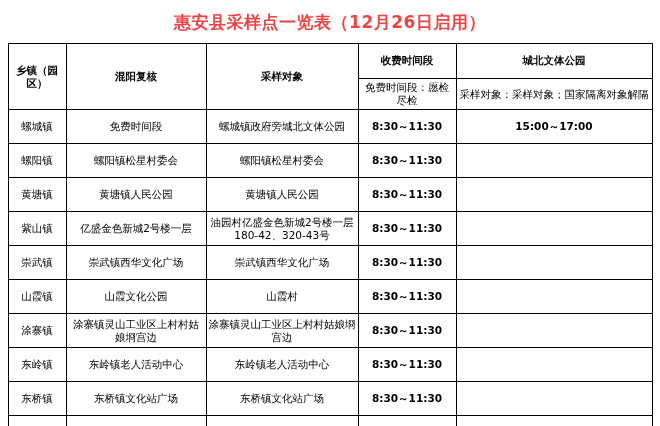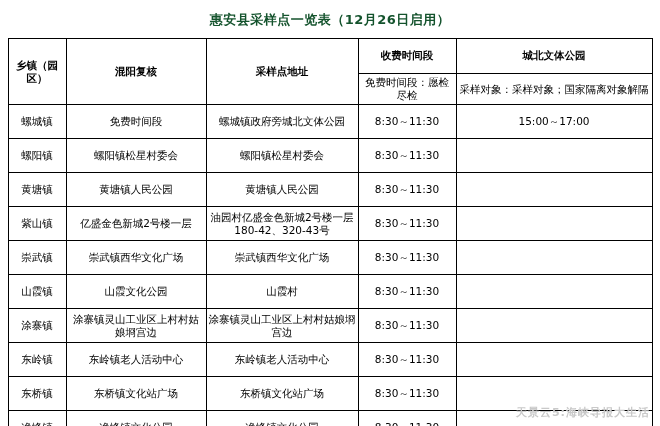--- a/index.html
+++ b/index.html
@@ -17,25 +17,25 @@
   }
   .page {
     width: 660px;
     height: 426px;
     box-sizing: border-box;
     padding: 0;
     position: relative;
   }
   .doc-title {
     text-align: center;
-    font-size: 13px;
+    font-size: 17px;
     font-weight: bold;
     letter-spacing: 0.5px;
     padding: 11px 0 9px 0;
-    color: #14532d;
+    color: #ef4444;
   }
   table.sample-table {
     border-collapse: collapse;
     width: 644px;
     margin: 0 auto;
     table-layout: fixed;
   }
   table.sample-table td,
   table.sample-table th {
     border: 1px solid #000000;
@@ -62,20 +62,21 @@
   .col-name   { width: 140px; }
   .col-addr   { width: 152px; }
   .col-paid   { width: 98px; }
   .col-free   { width: 196px; }
 
   .row-cell {
     height: 29px;
   }
   .time-cell {
     font-size: 10px;
+    font-weight: bold;
   }
   .watermark {
     position: absolute;
     right: 10px;
     bottom: 6px;
     font-size: 11px;
     color: #c9c9c9;
     font-weight: bold;
     letter-spacing: 1px;
     pointer-events: none;
@@ -94,21 +95,21 @@
       <col class="col-town">
       <col class="col-name">
       <col class="col-addr">
       <col class="col-paid">
       <col class="col-free">
     </colgroup>
     <thead>
       <tr>
         <th class="hdr-main" rowspan="2">乡镇（园区）</th>
         <th class="hdr-main" rowspan="2">混阳复核</th>
-        <th class="hdr-main" rowspan="2">采样点地址</th>
+        <th class="hdr-main" rowspan="2">采样对象</th>
         <th class="hdr-main">收费时间段</th>
         <th class="hdr-main">城北文体公园</th>
       </tr>
       <tr>
         <th class="hdr-sub">免费时间段：愿检尽检</th>
         <th class="hdr-sub">采样对象：采样对象；国家隔离对象解隔</th>
       </tr>
     </thead>
     <tbody id="table-body">
     <tr>
@@ -177,14 +178,13 @@
         <tr>
           <td class="row-cell">净峰镇</td>
           <td class="row-cell">净峰镇文化公园</td>
           <td class="row-cell">净峰镇文化公园</td>
           <td class="row-cell time-cell">8:30～11:30</td>
           <td class="row-cell time-cell"></td>
         </tr>
       </tbody>
   </table>
 
-  <div class="watermark">天景云5:海峡导报大生活</div>
 </div>
 
 </body></html>

